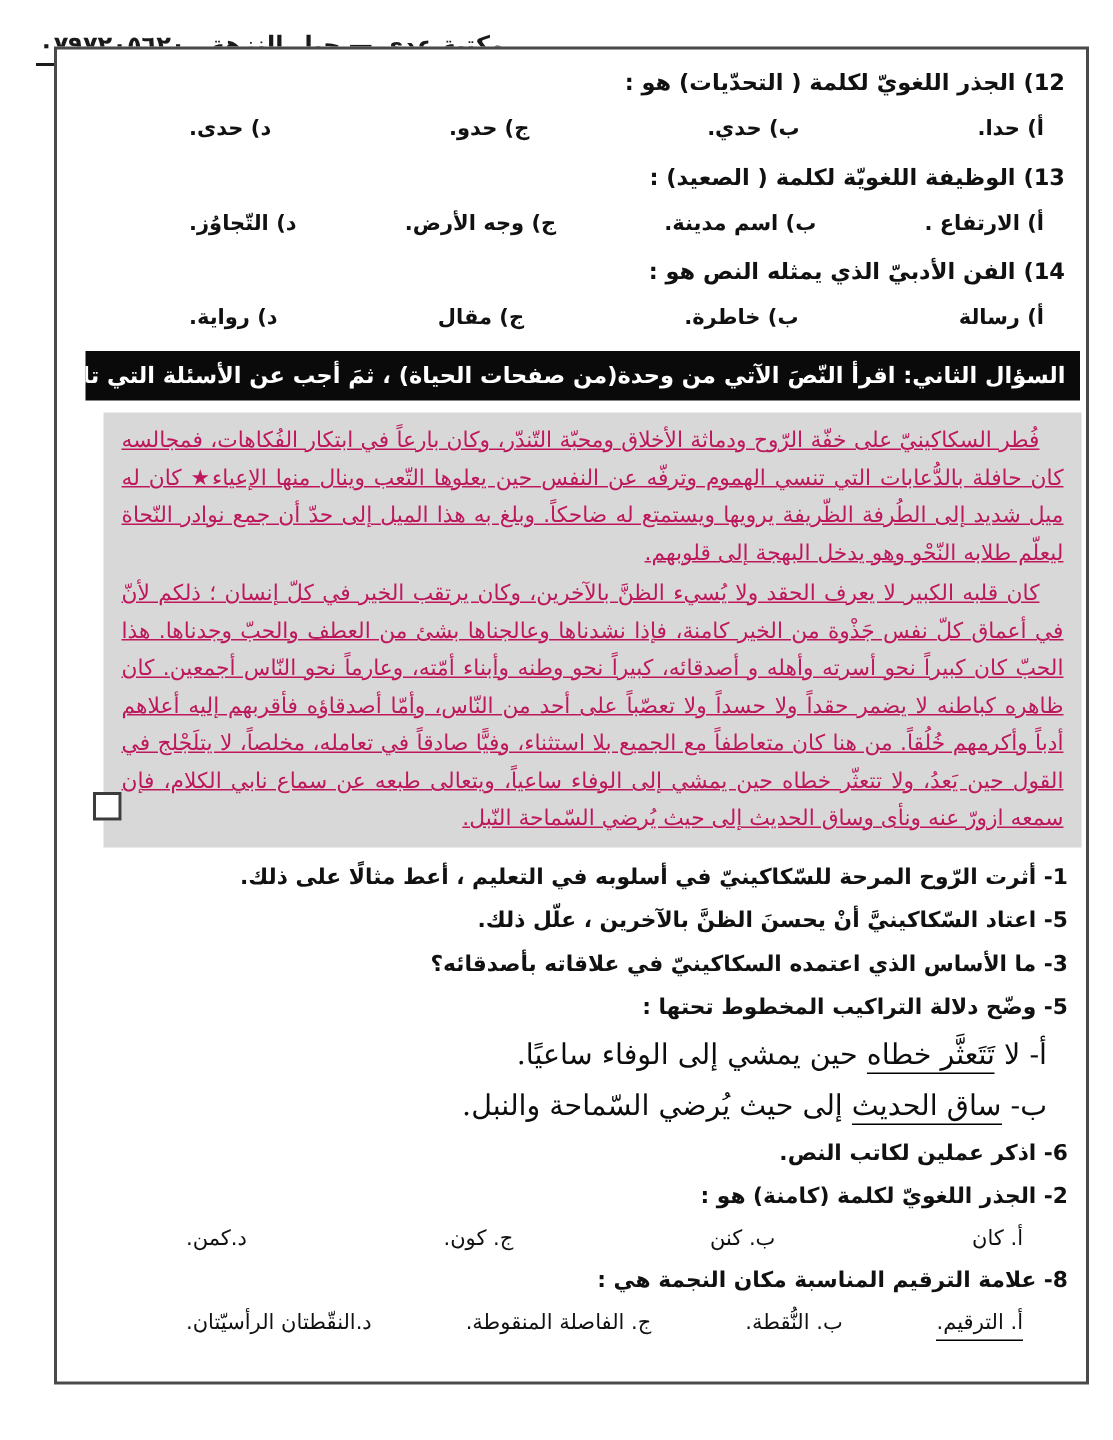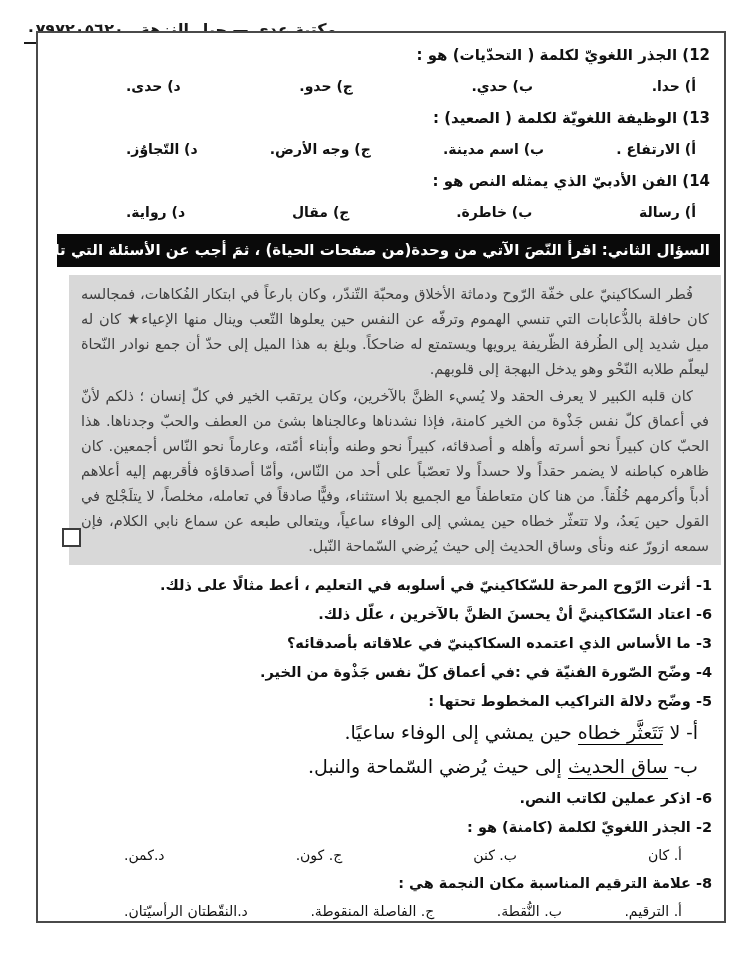--- a/index.html
+++ b/index.html
@@ -28,21 +28,21 @@
   }
   .opts2{font-weight:normal;padding:0 30px 0 78px;margin:0 0 8px 0;font-size:14px;}
   .bar{
     background:#0a0a0a;color:#ffffff;font-weight:bold;font-size:15px;
     margin:12px 4px 0 19px;height:33px;line-height:33px;
     padding-right:10px;white-space:nowrap;overflow:hidden;
   }
   .passage{
     position:relative;background:#d8d8d8;margin:8px 3px 0 31px;
     padding:7px 12px 6px 12px;font-size:14.5px;line-height:25px;
-    text-align:justify;color:#404040;
+    text-align:justify;color:#be185d;text-decoration:underline;
   }
   .passage p{margin:0;text-indent:16px;}
   .passage p + p{margin-top:2px;}
   .sq{
     position:absolute;left:-7px;bottom:18px;width:15px;height:15px;
     background:#ffffff;border:2px solid #3c3c3c;
   }
   .qs{padding:10px 12px 12px 8px;}
   .qline{font-weight:bold;font-size:14.5px;line-height:20px;margin-bottom:9px;}
   .sub{
@@ -91,23 +91,22 @@
     <div class="bar">السؤال الثاني: اقرأ النّصَ الآتي من وحدة(من صفحات الحياة) ، ثمَ أجب عن الأسئلة التي تليه:</div>
 
     <div class="passage">
       <div class="sq"></div>
       <p>فُطر السكاكينيّ على خفّة الرّوح ودماثة الأخلاق ومحبّة التّندّر، وكان بارعاً في ابتكار الفُكاهات، فمجالسه كان حافلة بالدُّعابات التي تنسي الهموم وترفّه عن النفس حين يعلوها التّعب وينال منها الإعياء★ كان له ميل شديد إلى الطُرفة الظّريفة يرويها ويستمتع له ضاحكاً. وبلغ به هذا الميل إلى حدّ أن جمع نوادر النّحاة ليعلّم طلابه النّحْو وهو يدخل البهجة إلى قلوبهم.</p>
       <p>كان قلبه الكبير لا يعرف الحقد ولا يُسيء الظنَّ بالآخرين، وكان يرتقب الخير في كلّ إنسان ؛ ذلكم لأنّ في أعماق كلّ نفس جَذْوة من الخير كامنة، فإذا نشدناها وعالجناها بشئ من العطف والحبّ وجدناها. هذا الحبّ كان كبيراً نحو أسرته وأهله و أصدقائه، كبيراً نحو وطنه وأبناء أمّته، وعارماً نحو النّاس أجمعين. كان ظاهره كباطنه لا يضمر حقداً ولا حسداً ولا تعصّباً على أحد من النّاس، وأمّا أصدقاؤه فأقربهم إليه أعلاهم أدباً وأكرمهم خُلُقاً.  من هنا كان متعاطفاً مع الجميع بلا استثناء، وفيًّا صادقاً في تعامله، مخلصاً، لا يتلَجْلج في القول حين يَعدُ، ولا تتعثّر خطاه حين يمشي إلى الوفاء ساعياً، ويتعالى طبعه عن سماع نابي الكلام، فإن سمعه ازورّ عنه ونأى وساق الحديث إلى حيث يُرضي السّماحة النّبل.</p>
     </div>
 
     <div class="qs">
       <div class="qline">1- أثرت الرّوح المرحة للسّكاكينيّ في أسلوبه في التعليم ، أعط مثالًا على ذلك.</div>
-      <div class="qline">6- اعتاد السّكاكينيَّ أنْ يحسنَ الظنَّ بالآخرين ، علّل ذلك.</div>
+      <div class="qline">5- اعتاد السّكاكينيَّ أنْ يحسنَ الظنَّ بالآخرين ، علّل ذلك.</div>
       <div class="qline">3- ما الأساس الذي اعتمده السكاكينيّ في علاقاته بأصدقائه؟</div>
-      <div class="qline">4- وضّح الصّورة الفنيّة في :في أعماق كلّ نفس جَذْوة من الخير.</div>
       <div class="qline">5- وضّح دلالة التراكيب المخطوط تحتها :</div>
 
       <div class="sub"><span>أ- لا </span><span class="u">تَتَعثَّر خطاه</span><span> حين يمشي إلى الوفاء ساعيًا.</span></div>
 
       <div class="sub"><span>ب- </span><span class="u">ساق الحديث</span><span> إلى حيث يُرضي السّماحة والنبل.</span></div>
 
       <div class="qline">6- اذكر عملين لكاتب النص.</div>
 
       <div class="qline">2- الجذر اللغويّ لكلمة (كامنة) هو :</div>
       <div class="opts opts2">

